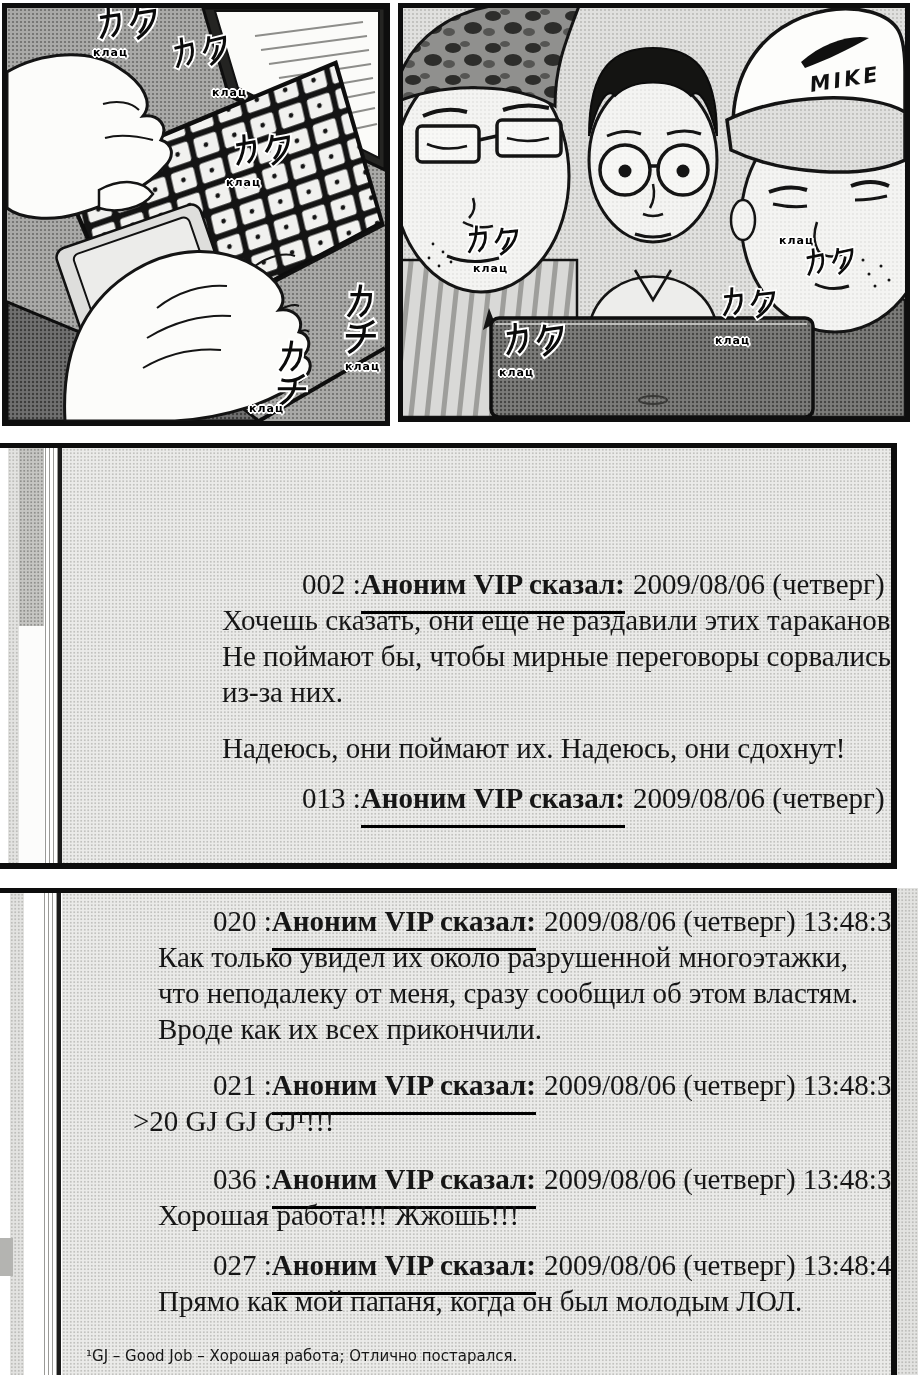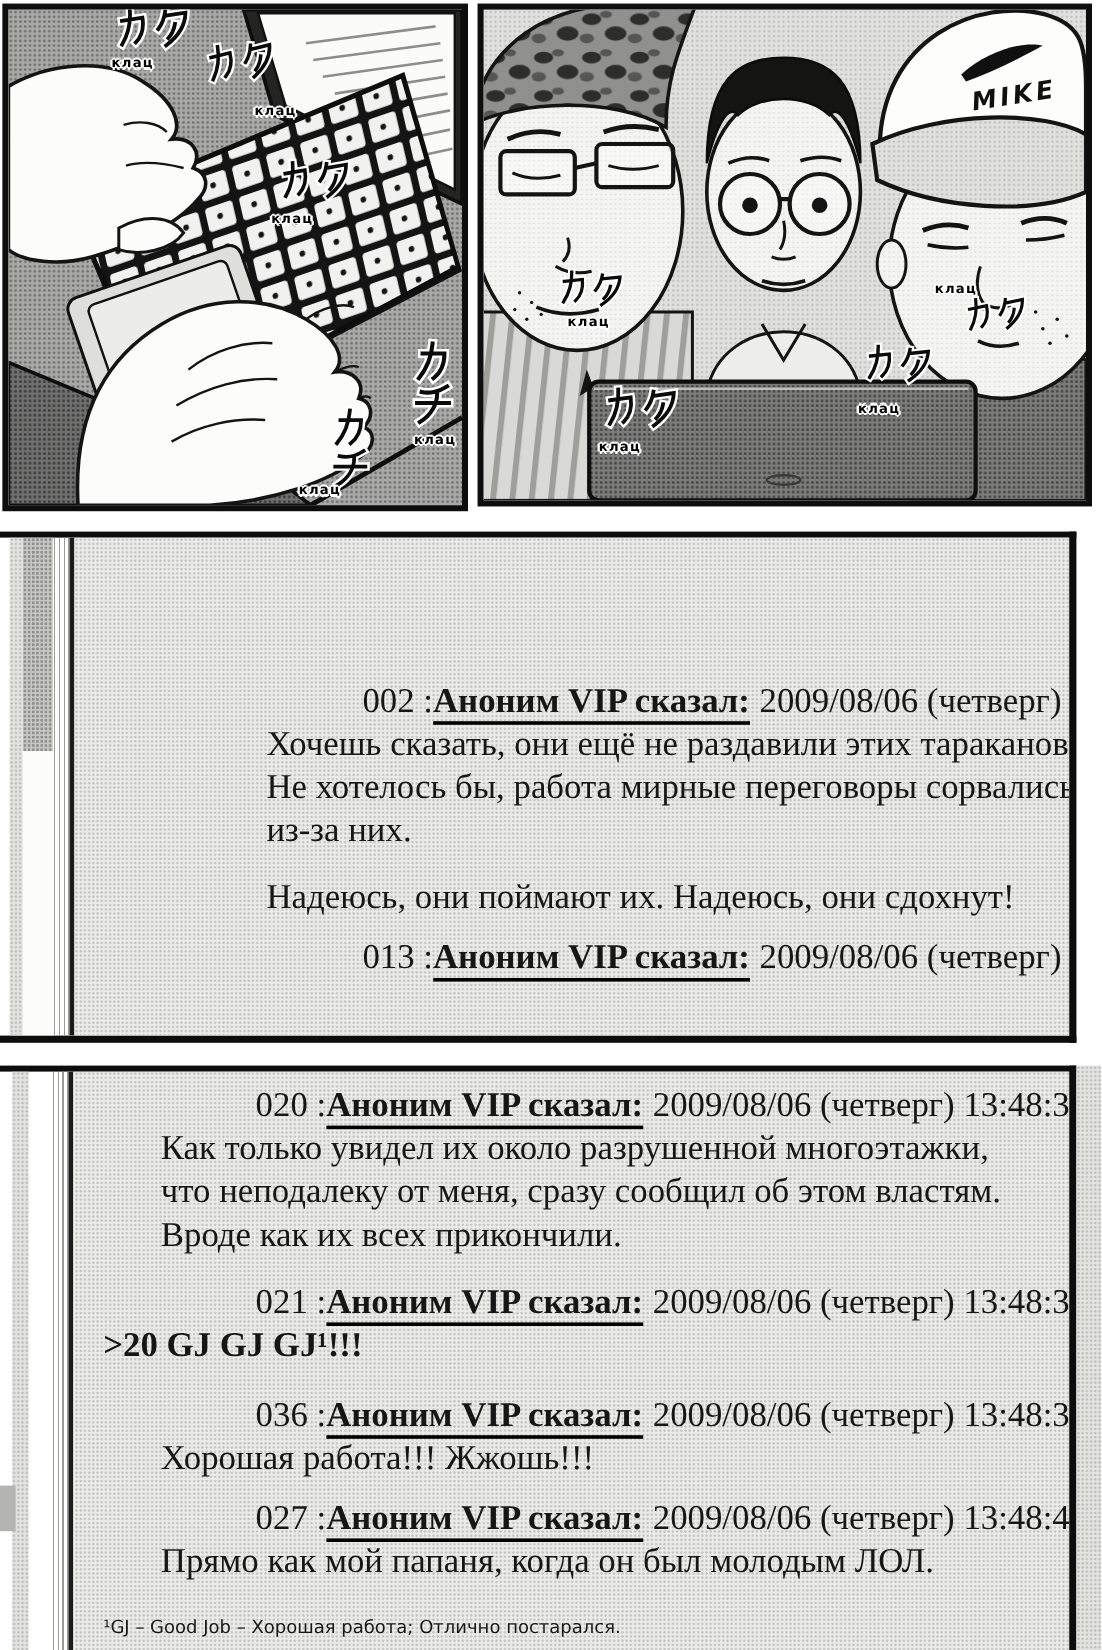--- a/index.html
+++ b/index.html
@@ -31,31 +31,31 @@
   .r-lines{left:45px;width:13px;background:repeating-linear-gradient(90deg,#9a9a97 0 1px,transparent 1px 4px);}
   .r-black{left:58px;width:4px;background:#1b1b1b;}
   .r2-a{left:10px;width:14px;}
   .r2-thumb{left:0;width:13px;top:345px;height:38px;background:#b4b4b1;}
   .r2-lines{left:44px;width:13px;background:repeating-linear-gradient(90deg,#9a9a97 0 1px,transparent 1px 4px);}
   .r2-black{left:57px;width:4px;background:#1b1b1b;}
   .bcontent{position:absolute;left:62px;right:0;top:0;bottom:0;overflow:hidden;
             background-color:#ebebe9;background-image:radial-gradient(#c2c2bf 0.9px,transparent 1.05px);background-size:3.5px 3.5px;
             color:#161616;}
   .post-header{font-size:29px;line-height:36px;white-space:nowrap;}
-  .author{font-weight:bold;border-bottom:3px solid #000;padding-bottom:1px;}
+  .author{font-weight:bold;border-bottom:3px solid #000;padding-bottom:11px;}
   .date{margin-left:8px;}
   .body-line{font-size:29px;line-height:36px;white-space:nowrap;}
   .b1 .post-header{margin-left:240px;}
   .b1 .body-line{margin-left:160px;}
   .b1 .hdr012{margin-top:118px;}
   .b1 .para2{margin-top:20px;}
   .b1 .hdr013{margin-top:14px;}
   .b2 .post-header{margin-left:151px;}
-  .b2 .body-line{margin-left:72px;}
-  .b2 .quote-line{margin-left:24px;font-weight:bold;}
+  .b2 .body-line{margin-left:96px;}
+  .b2 .quote-line{margin-left:71px;}
   .b2 .hdr020{margin-top:10px;}
   .b2 .hdr021{margin-top:20px;}
   .b2 .hdr022{margin-top:22px;}
   .b2 .hdr023{margin-top:14px;}
   .footnote{position:absolute;left:24px;bottom:10px;font:15px "DejaVu Sans",sans-serif;color:#161616;white-space:nowrap;}
   .rstrip{position:absolute;left:897px;top:888px;width:21px;height:487px;}
 </style>
 </head>
 <body>
 
@@ -318,21 +318,21 @@
     <div class="rail r-a ht-light"></div>
     <div class="rail r-b"></div>
     <div class="rail r-b2"></div>
     <div class="rail r-lines"></div>
     <div class="rail r-black"></div>
     <div class="bcontent">
       <div class="post-header hdr012">
         <span class="num">002 :</span><span class="author">Аноним VIP сказал:</span><span class="date">2009/08/06 (четверг) 13</span>
       </div>
       <div class="body-line">Хочешь сказать, они ещё не раздавили этих тараканов?</div>
-      <div class="body-line">Не хотелось бы, работа мирные переговоры сорвались</div>
+      <div class="body-line">Не поймают бы, чтобы мирные переговоры сорвались</div>
       <div class="body-line">из-за них.</div>
       <div class="body-line para2">Надеюсь, они поймают их. Надеюсь, они сдохнут!</div>
       <div class="post-header hdr013">
         <span class="num">013 :</span><span class="author">Аноним VIP сказал:</span><span class="date">2009/08/06 (четверг) 13</span>
       </div>
     </div>
   </section>
 
   <section class="board board2 b2">
     <div class="rail r2-a ht-light"></div>

